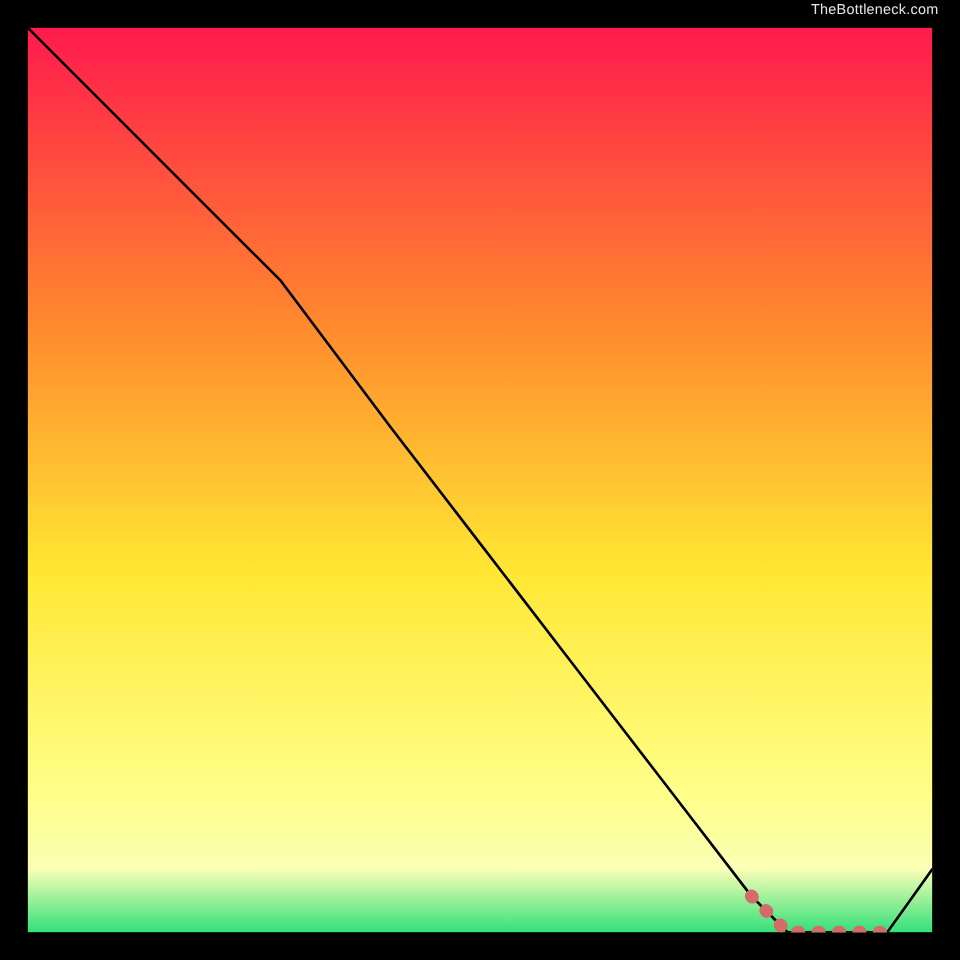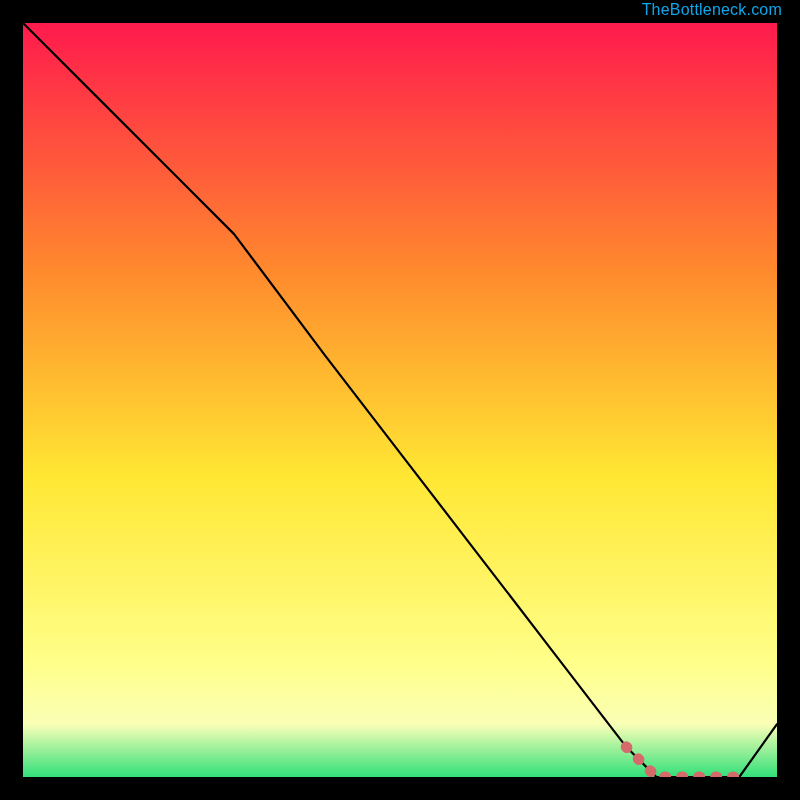--- a/index.html
+++ b/index.html
@@ -1,20 +1,20 @@
 <!DOCTYPE html>
 <html><head>
 <meta charset="utf-8">
 <style>
   html,body{margin:0;padding:0;background:#000;}
   .wrap{position:relative;width:800px;height:800px;background:#000;}
   .attribution{
     position:absolute;top:1px;right:18px;
     font-family:Arial,Helvetica,sans-serif;
-    font-size:16px;color:#0ea5e9;letter-spacing:0.2px;
+    font-size:12px;color:#e5e5e5;letter-spacing:0.2px;
   }
   svg{position:absolute;top:23px;left:23px;}
 </style>
 </head>
 <body>
 <div class="wrap">
   <div class="attribution">TheBottleneck.com</div>
   <svg id="chart-svg" width="754" height="754" viewBox="0 0 754 754">
       <defs>
         <linearGradient id="bg" x1="0" y1="0" x2="0" y2="1">

